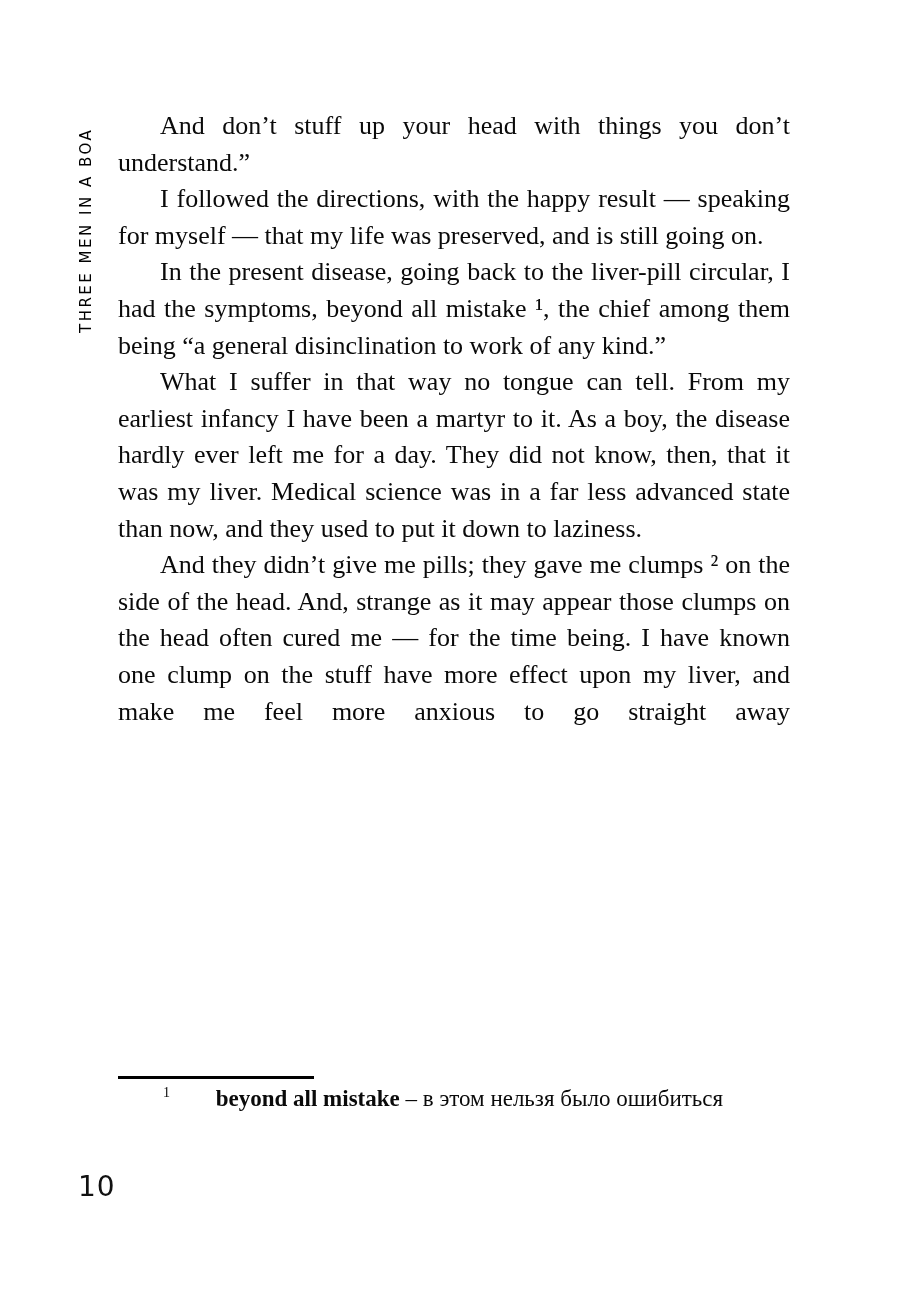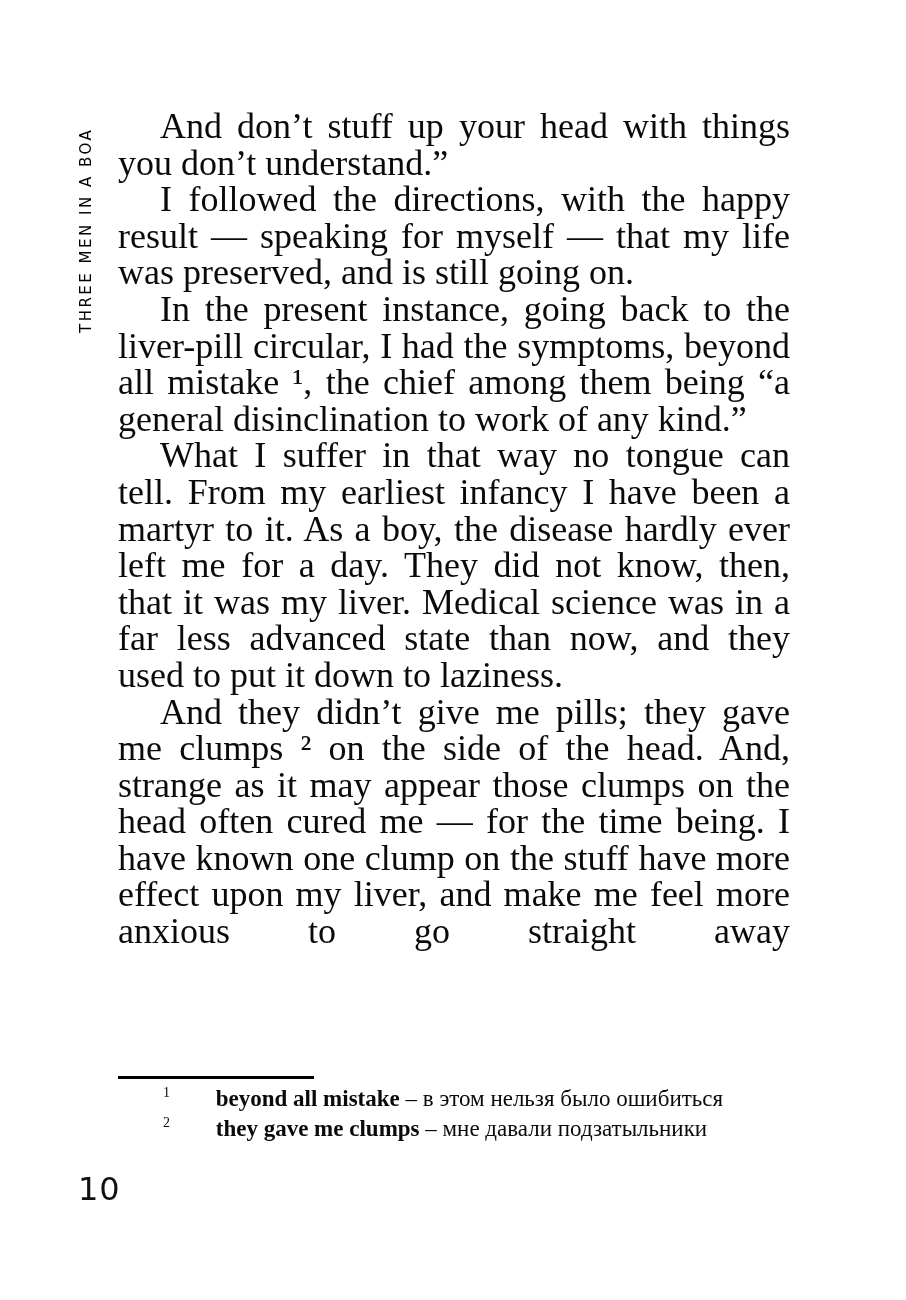--- a/index.html
+++ b/index.html
@@ -30,21 +30,21 @@
     font-weight: 500;
     color: #000;
   }
 
   
   .text-block {
     position: absolute;
     left: 118px;
     top: 108px;
     width: 672px;
-    font-size: 36px;
+    font-size: 26px;
     line-height: 36.6px;
     text-align: justify;
     color: #0a0a0a;
   }
   .para {
     margin: 0;
     padding: 0;
     text-indent: 42px;
   }
   
@@ -84,49 +84,43 @@
     font-weight: bold;
     margin-left: 40px;
   }
 
   
   .page-number {
     position: absolute;
     left: 78px;
     top: 1170px;
     font-family: "DejaVu Sans", sans-serif;
-    font-size: 32px;
+    font-size: 28px;
     font-weight: 400;
     letter-spacing: 1px;
     color: #111;
   }
 </style>
 </head>
 <body>
 
 <div class="running-title">THREE MEN IN A BOA</div>
 
 <main class="text-block">
   <p class="para">And don’t stuff up your head with things you don’t understand.”</p>
   <p class="para">I followed the directions, with the happy result — speaking for myself — that my life was preserved, and is still going on.</p>
-  <p class="para">In the present instance, going back to the liver-pill circular, I had the symptoms, beyond all mistake ¹, the chief among them being “a general disinclination to work of any kind.”</p>
+  <p class="para">In the present disease, going back to the liver-pill circular, I had the symptoms, beyond all mistake ¹, the chief among them being “a general disinclination to work of any kind.”</p>
   <p class="para">What I suffer in that way no tongue can tell. From my earliest infancy I have been a martyr to it. As a boy, the disease hardly ever left me for a day. They did not know, then, that it was my liver. Medical science was in a far less advanced state than now, and they used to put it down to laziness.</p>
   <p class="para continues">And they didn’t give me pills; they gave me clumps ² on the side of the head. And, strange as it may appear those clumps on the head often cured me — for the time being. I have known one clump on the stuff have more effect upon my liver, and make me feel more anxious to go straight away</p>
 </main>
 
 <div class="footnote-rule"></div>
 
 <section class="footnotes">
   <div class="footnote">
     <sup class="fn-marker">1</sup>
     <b class="fn-term">beyond all mistake</b>
     <span class="fn-sep">–</span>
     <span class="fn-translation">в этом нельзя было ошибиться</span>
   </div>
-  <div class="footnote">
-    <sup class="fn-marker">2</sup>
-    <b class="fn-term">they gave me clumps</b>
-    <span class="fn-sep">–</span>
-    <span class="fn-translation">мне давали подзатыльники</span>
-  </div>
 </section>
 
 <div class="page-number">10</div>
 
 </body></html>

